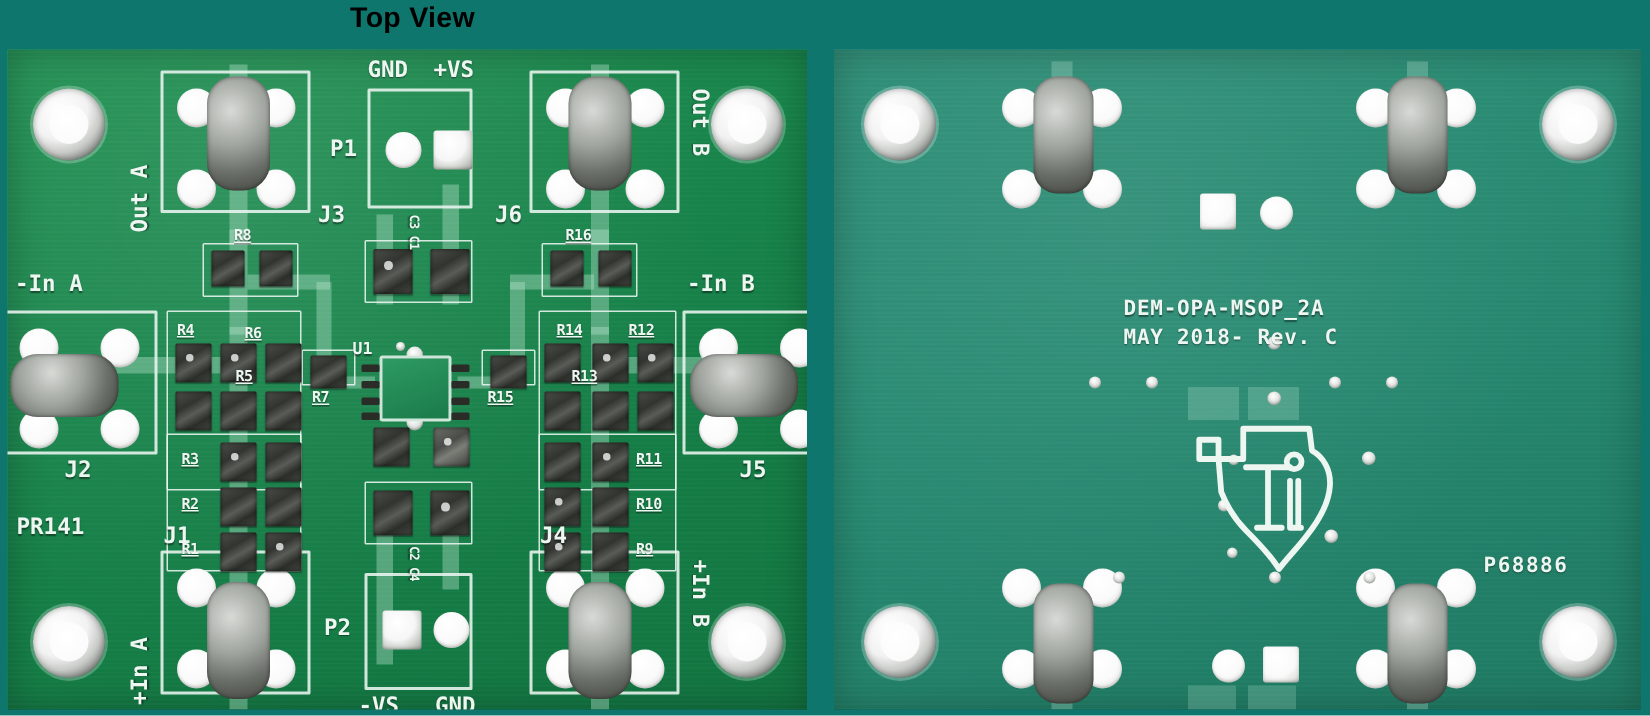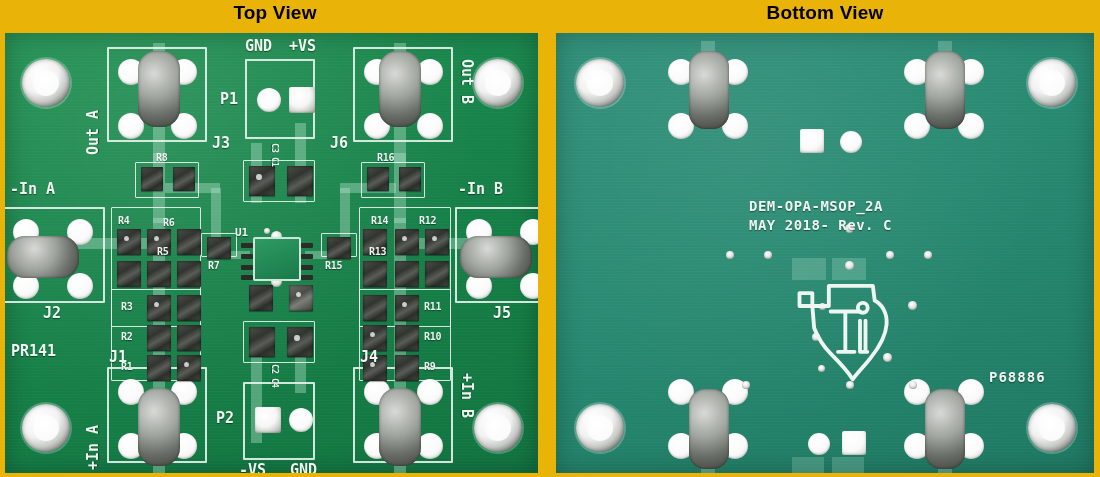--- a/index.html
+++ b/index.html
@@ -1,18 +1,18 @@
 <!DOCTYPE html>
 <html><head>
 <meta charset="utf-8">
 <style>
   html,body{margin:0;padding:0;background:#ffffff;}
   body{width:1100px;height:477px;font-family:"Liberation Sans",sans-serif;overflow:hidden;}
 
-  .stage{position:relative;width:1100px;height:477px;background:#eab308;}
+  .stage{position:relative;width:1100px;height:477px;background:#0f766e;}
 
   .view-title{
     position:absolute;top:2px;text-align:center;
     font-family:"Liberation Sans",sans-serif;
     font-weight:bold;font-size:19px;color:#000;letter-spacing:.2px;
     width:550px;
   }
   #title-top{left:0;}
   #title-bottom{left:550px;}
 
@@ -42,21 +42,21 @@
   }
 
   
   .silk{
     position:absolute;color:#eef6f1;
     font-family:"DejaVu Sans Mono","Liberation Mono",monospace;
     font-weight:bold;font-size:15px;line-height:1;
     text-shadow:0 1px 1px rgba(0,0,0,.45);
     white-space:pre;z-index:7;
   }
-  .silk.sm{font-size:10px;letter-spacing:-.3px;}
+  .silk.sm{font-size:10px;letter-spacing:-.3px;text-decoration:underline;}
   .silk.xs{font-size:8.5px;letter-spacing:-.4px;}
   .silk.rot90{transform:rotate(-90deg);transform-origin:left top;}
   .silk.rot-90{transform:rotate(90deg);transform-origin:left top;}
 
   .silkbox{
     position:absolute;border:2px solid rgba(236,246,241,.88);
     box-sizing:border-box;z-index:3;border-radius:1px;
   }
   .silkbox.thin{border-width:1.5px;}
 
@@ -118,21 +118,20 @@
 
   
   #ti-logo{position:absolute;z-index:7;}
 </style>
 </head>
 <body>
 
 <div class="stage">
 
   <div class="view-title" id="title-top">Top View</div>
-  <div class="view-title" id="title-bottom">Bottom View</div>
 
   <div class="board" id="board-top">
 
     <div class="trace" style="left:148px;top:10px;width:12px;height:120px;"></div>
     <div class="trace" style="left:389px;top:10px;width:12px;height:120px;"></div>
     <div class="trace" style="left:148px;top:120px;width:12px;height:70px;"></div>
     <div class="trace" style="left:389px;top:120px;width:12px;height:70px;"></div>
     <div class="trace" style="left:160px;top:150px;width:55px;height:10px;"></div>
     <div class="trace" style="left:335px;top:150px;width:56px;height:10px;"></div>
     <div class="trace" style="left:206px;top:155px;width:10px;height:70px;"></div>
@@ -350,21 +349,21 @@
     <div class="silk sm" style="left:113px;top:183px;">R4</div>
     <div class="silk sm" style="left:158px;top:185px;">R6</div>
     <div class="silk sm" style="left:152px;top:214px;">R5</div>
     <div class="silk sm" style="left:116px;top:269px;">R3</div>
     <div class="silk sm" style="left:116px;top:299px;">R2</div>
     <div class="silk sm" style="left:116px;top:329px;">R1</div>
     <div class="silk sm" style="left:203px;top:228px;">R7</div>
 
     <div class="silk sm" style="left:366px;top:183px;">R14</div>
     <div class="silk sm" style="left:414px;top:183px;">R12</div>
-    <div class="silk sm" style="left:364px;top:214px;">R13</div>
+    <div class="silk sm" style="left:376px;top:214px;">R13</div>
     <div class="silk sm" style="left:320px;top:228px;">R15</div>
     <div class="silk sm" style="left:419px;top:269px;">R11</div>
     <div class="silk sm" style="left:419px;top:299px;">R10</div>
     <div class="silk sm" style="left:419px;top:329px;">R9</div>
 
     <div class="silk xs rot-90" style="left:274px;top:110px;">C3</div>
     <div class="silk xs rot-90" style="left:274px;top:124px;">C1</div>
     <div class="silk xs rot-90" style="left:274px;top:331px;">C2</div>
     <div class="silk xs rot-90" style="left:274px;top:345px;">C4</div>
 

